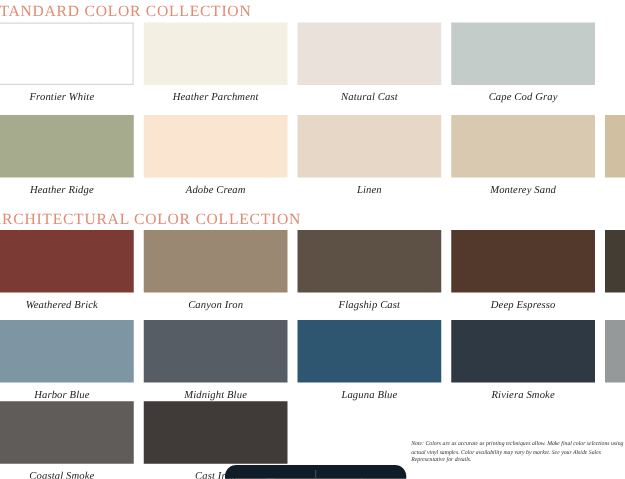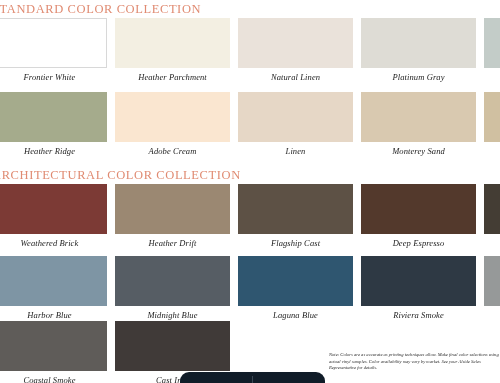--- a/index.html
+++ b/index.html
@@ -136,25 +136,21 @@
     <div class="swatch-cell">
       <span class="chip bordered" style="background:#ffffff"></span>
       <span class="chip-label">Frontier White</span>
     </div>
     <div class="swatch-cell">
       <span class="chip" style="background:#f3efe2"></span>
       <span class="chip-label">Heather Parchment</span>
     </div>
     <div class="swatch-cell">
       <span class="chip" style="background:#eae2da"></span>
-      <span class="chip-label">Natural Linen</span>
-    </div>
-    <div class="swatch-cell">
-      <span class="chip" style="background:#dedcd5"></span>
-      <span class="chip-label">Platinum Gray</span>
+      <span class="chip-label">Natural Cast</span>
     </div>
     <div class="swatch-cell">
       <span class="chip" style="background:#c3ccc8"></span>
       <span class="chip-label">Cape Cod Gray</span>
     </div>
 
   </div>
 
   <div class="row row-s2">
     <div class="swatch-cell">
@@ -182,21 +178,21 @@
 
   <div class="section-title title-arch">ARCHITECTURAL COLOR COLLECTION</div>
 
   <div class="row row-a1">
     <div class="swatch-cell">
       <span class="chip" style="background:#7c3a35"></span>
       <span class="chip-label">Weathered Brick</span>
     </div>
     <div class="swatch-cell">
       <span class="chip" style="background:#9b8872"></span>
-      <span class="chip-label">Heather Drift</span>
+      <span class="chip-label">Canyon Iron</span>
     </div>
     <div class="swatch-cell">
       <span class="chip" style="background:#5d5145"></span>
       <span class="chip-label">Flagship Cast</span>
     </div>
     <div class="swatch-cell">
       <span class="chip" style="background:#53392c"></span>
       <span class="chip-label">Deep Espresso</span>
     </div>
     <div class="swatch-cell">

